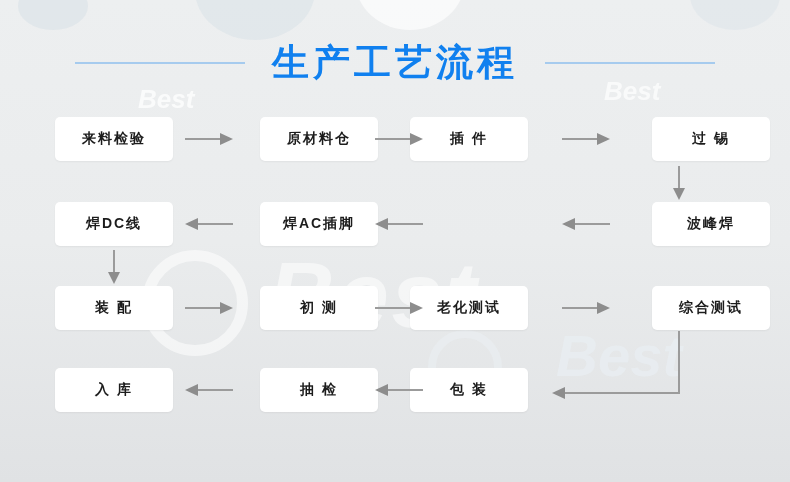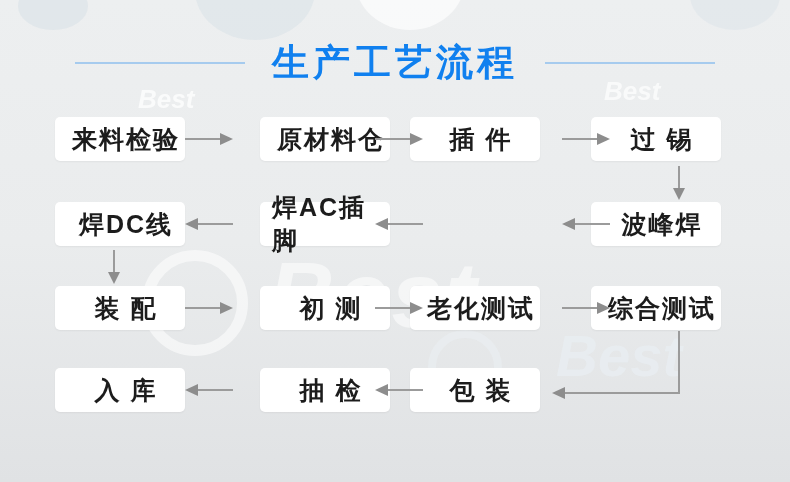--- a/index.html
+++ b/index.html
@@ -27,25 +27,24 @@
 
   
   .title-row { position:absolute; left:0; top:38px; width:790px; display:flex; align-items:center; justify-content:center; gap:27px; }
   .title-line { width:170px; height:2px; background:#a6cbee; }
   .title-text { font-size:37px; font-weight:bold; color:#1080ef; letter-spacing:4px; margin:0; }
 
   
   .box {
     position:absolute; width:118px; height:44px; background:#ffffff; border-radius:5px;
     display:flex; align-items:center; justify-content:center;
-    font-size:25px; font-weight:bold; color:#1c1c1c; letter-spacing:2px;
+    font-size:14px; font-weight:bold; color:#1c1c1c; letter-spacing:2px;
     box-shadow:0 1px 2px rgba(0,0,0,.05);
-    padding-left:12px;
   }
-  .c1{left:55px} .c2{left:260px} .c3{left:410px} .c4{left:591px}
+  .c1{left:55px} .c2{left:260px} .c3{left:410px} .c4{left:652px}
   .r1{top:117px} .r2{top:202px} .r3{top:286px} .r4{top:368px}
 
   
   .harrow { position:absolute; width:48px; height:14px; display:flex; align-items:center; }
   .harrow .shaft { flex:1; height:2px; background:#9b9b9b; }
   .harrow .head { width:0; height:0; border-top:6px solid transparent; border-bottom:6px solid transparent; }
   .harrow.dir-right .head { border-left:13px solid #8d8d8d; }
   .harrow.dir-left  { flex-direction:row-reverse; }
   .harrow.dir-left .head { border-right:13px solid #8d8d8d; }
   .ha1{left:185px} .ha2{left:375px} .ha3{left:562px}

